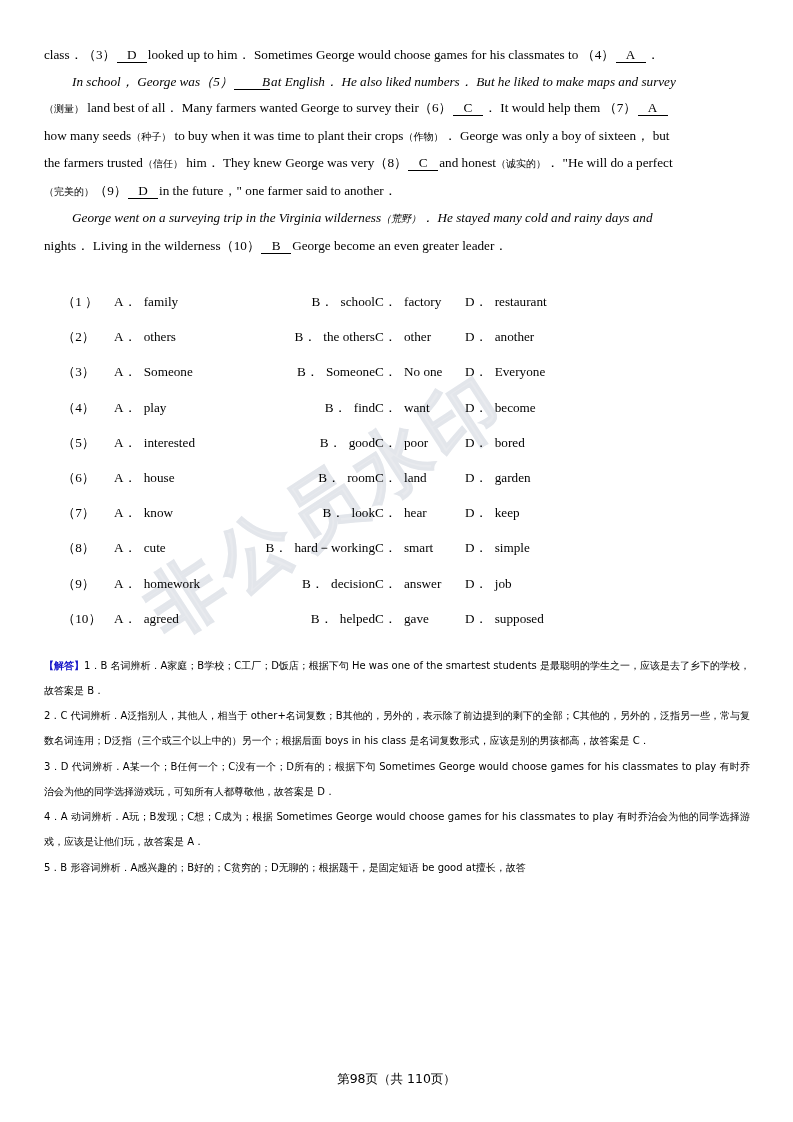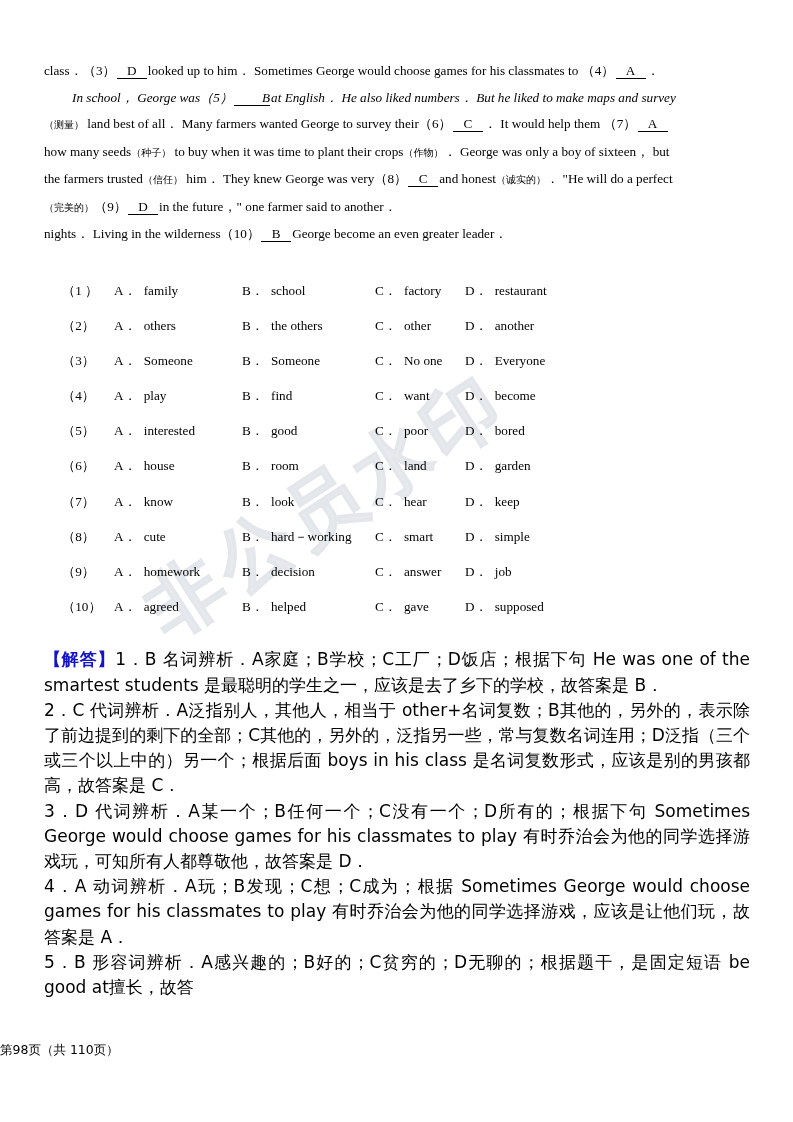--- a/index.html
+++ b/index.html
@@ -15,21 +15,21 @@
     position: relative;
     width: 793px;
     height: 1122px;
     background: #ffffff;
     overflow: hidden;
     box-sizing: border-box;
   }
   .content {
     position: absolute;
     left: 44px;
-    top: 58px;
+    top: 42px;
     width: 706px;
   }
 
   
   .watermark {
     position: absolute;
     left: 120px;
     top: 390px;
     width: 430px;
     height: 310px;
@@ -94,49 +94,50 @@
     align-items: baseline;
     height: 35.2px;
     padding-left: 18px;
   }
   .opt-num {
     width: 52px;
     flex: 0 0 52px;
     white-space: nowrap;
   }
   .opt-a { width: 128px; flex: 0 0 128px; }
-  .opt-b { width: 133px; flex: 0 0 133px; }
+  .opt-b { width: 133px; flex: 0 0 133px; text-align: right; }
   .opt-c { width: 90px;  flex: 0 0 90px; }
   .opt-d { width: 110px; flex: 0 0 110px; }
   .ltr { margin-right: 7px; }
 
   
   .explain {
     position: relative;
     z-index: 2;
-    margin-top: 14px;
-    font-family: "DejaVu Sans", sans-serif;
-    font-size: 17px;
+    margin-top: 8px;
+    font-family: "DejaVu Sans", sans-serif;
+    font-size: 10px;
     line-height: 25.2px;
     text-align: justify;
   }
   .explain p {
     margin: 0;
   }
   .tag {
     color: #1414c8;
     font-weight: 700;
   }
 
   
   .footer {
     position: absolute;
     left: 0;
     right: 0;
-    top: 1042px;
+    top: 1071px;
+    text-align: center;
     font-family: "DejaVu Sans", sans-serif;
     font-size: 12.5px;
     z-index: 3;
   }
 </style>
 </head>
 <body>
 
 <div class="page">
 
@@ -146,20 +147,21 @@
 
   <div class="content">
 
     <div class="passage" id="passage">
         <p><span>class．（3）</span><span class="blank">D</span><span>looked up to him． Sometimes George would choose games for his classmates to （4）</span><span class="blank">A</span><span>．</span></p>
         <p class="indent"><span>In school， George was（5）</span><span class="blank">B</span><span>at English． He also liked numbers． But he liked to make maps and survey</span></p>
         <p><span class="cn">（测量）</span><span> land best of all． Many farmers wanted George to survey their（6）</span><span class="blank">C</span><span>． It would help them （7）</span><span class="blank">A</span></p>
         <p><span>how many seeds</span><span class="cn">（种子）</span><span> to buy when it was time to plant their crops</span><span class="cn">（作物）</span><span>． George was only a boy of sixteen， but</span></p>
         <p><span>the farmers trusted</span><span class="cn">（信任）</span><span> him． They knew George was very（8）</span><span class="blank">C</span><span>and honest</span><span class="cn">（诚实的）</span><span>． "He will do a perfect</span></p>
         <p><span class="cn">（完美的）</span><span>（9）</span><span class="blank">D</span><span>in the future，" one farmer said to another．</span></p>
+        <p class="indent"><span>George went on a surveying trip in the Virginia wilderness</span><span class="cn">（荒野）</span><span>． He stayed many cold and rainy days and</span></p>
         <p><span>nights． Living in the wilderness（10）</span><span class="blank">B</span><span>George become an even greater leader．</span></p>
       </div>
 
     <div class="options" id="options">
         <div class="opt-row">
           <span class="opt-num">（1 ）</span>
           <span class="opt-a"><span class="ltr">A．</span><span>family</span></span>
           <span class="opt-b"><span class="ltr">B．</span><span>school</span></span>
           <span class="opt-c"><span class="ltr">C．</span><span>factory</span></span>
           <span class="opt-d"><span class="ltr">D．</span><span>restaurant</span></span>

